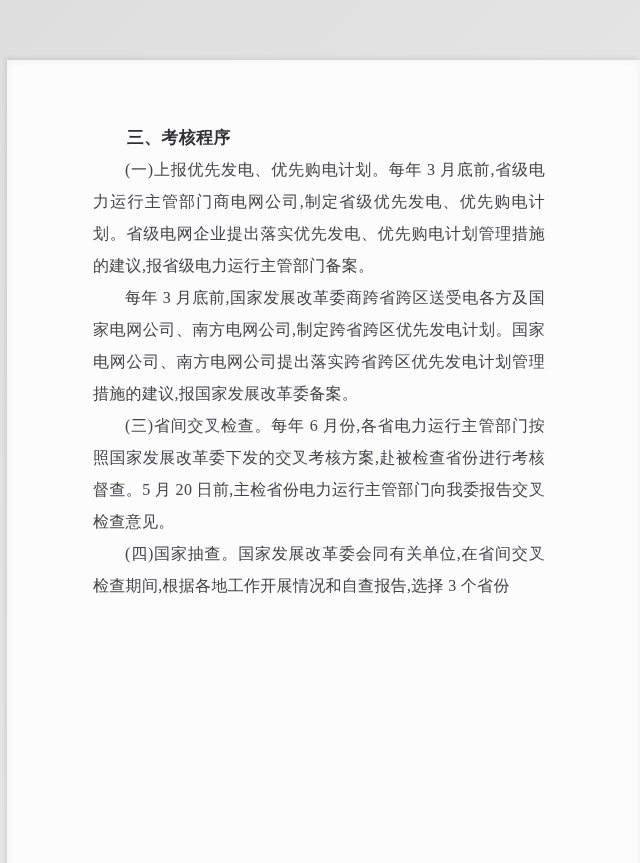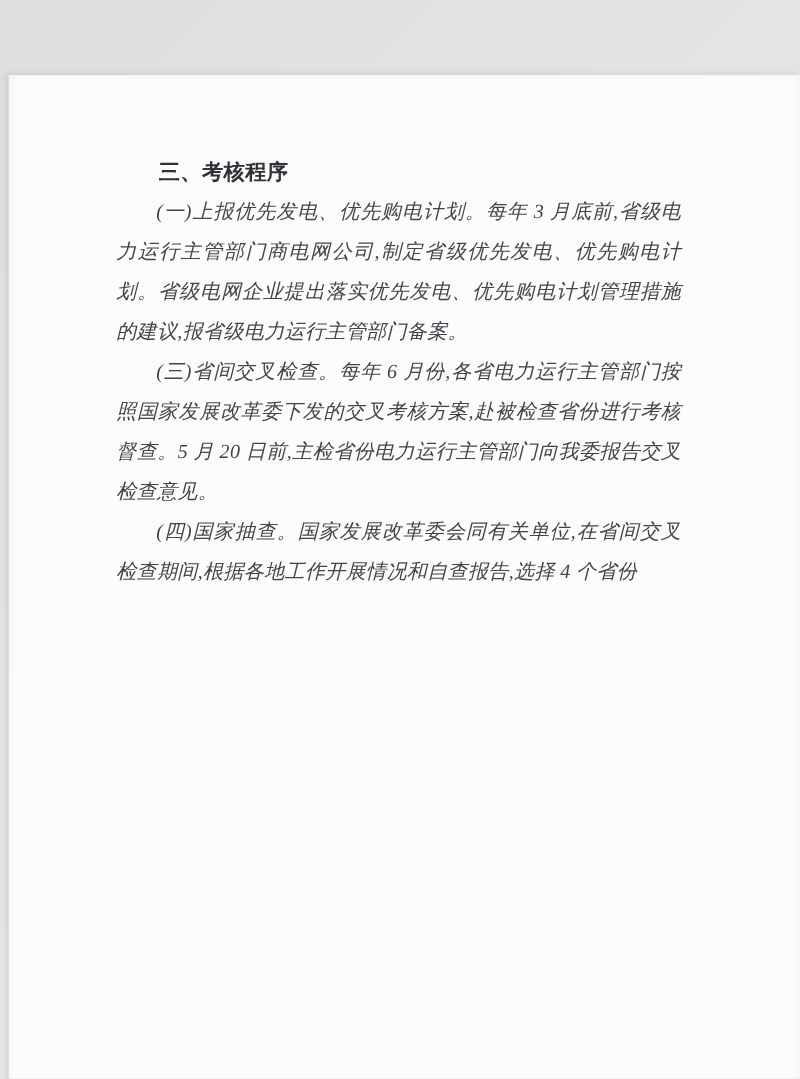--- a/index.html
+++ b/index.html
@@ -41,39 +41,39 @@
     font-size: 17px;
     font-weight: bold;
     color: #303036;
     text-indent: 2em;
     line-height: 32px;
     font-family: "Liberation Sans", "DejaVu Sans", sans-serif;
   }
   .para {
     margin: 0;
     text-indent: 2em;
-    font-style: italic;
   }
   .page-number {
     position: absolute;
     left: 0;
     right: 0;
     bottom: 22px;
     text-align: center;
     font-size: 11px;
     color: #5a5a60;
     letter-spacing: 1px;
   }
 </style>
 </head>
 <body>
 
 <div class="scan">
   <div class="page">
     <div class="content">
       <h3 class="heading">三、考核程序</h3>
       <p class="para">(一)上报优先发电、优先购电计划。每年 3 月底前,省级电力运行主管部门商电网公司,制定省级优先发电、优先购电计划。省级电网企业提出落实优先发电、优先购电计划管理措施的建议,报省级电力运行主管部门备案。</p>
+      <p class="para">每年 3 月底前,国家发展改革委商跨省跨区送受电各方及国家电网公司、南方电网公司,制定跨省跨区优先发电计划。国家电网公司、南方电网公司提出落实跨省跨区优先发电计划管理措施的建议,报国家发展改革委备案。</p>
       <p class="para">(三)省间交叉检查。每年 6 月份,各省电力运行主管部门按照国家发展改革委下发的交叉考核方案,赴被检查省份进行考核督查。5 月 20 日前,主检省份电力运行主管部门向我委报告交叉检查意见。</p>
-      <p class="para">(四)国家抽查。国家发展改革委会同有关单位,在省间交叉检查期间,根据各地工作开展情况和自查报告,选择 4 个省份</p>
+      <p class="para">(四)国家抽查。国家发展改革委会同有关单位,在省间交叉检查期间,根据各地工作开展情况和自查报告,选择 3 个省份</p>
     </div>
     <div class="page-number">14</div>
   </div>
 </div>
 
 </body></html>

